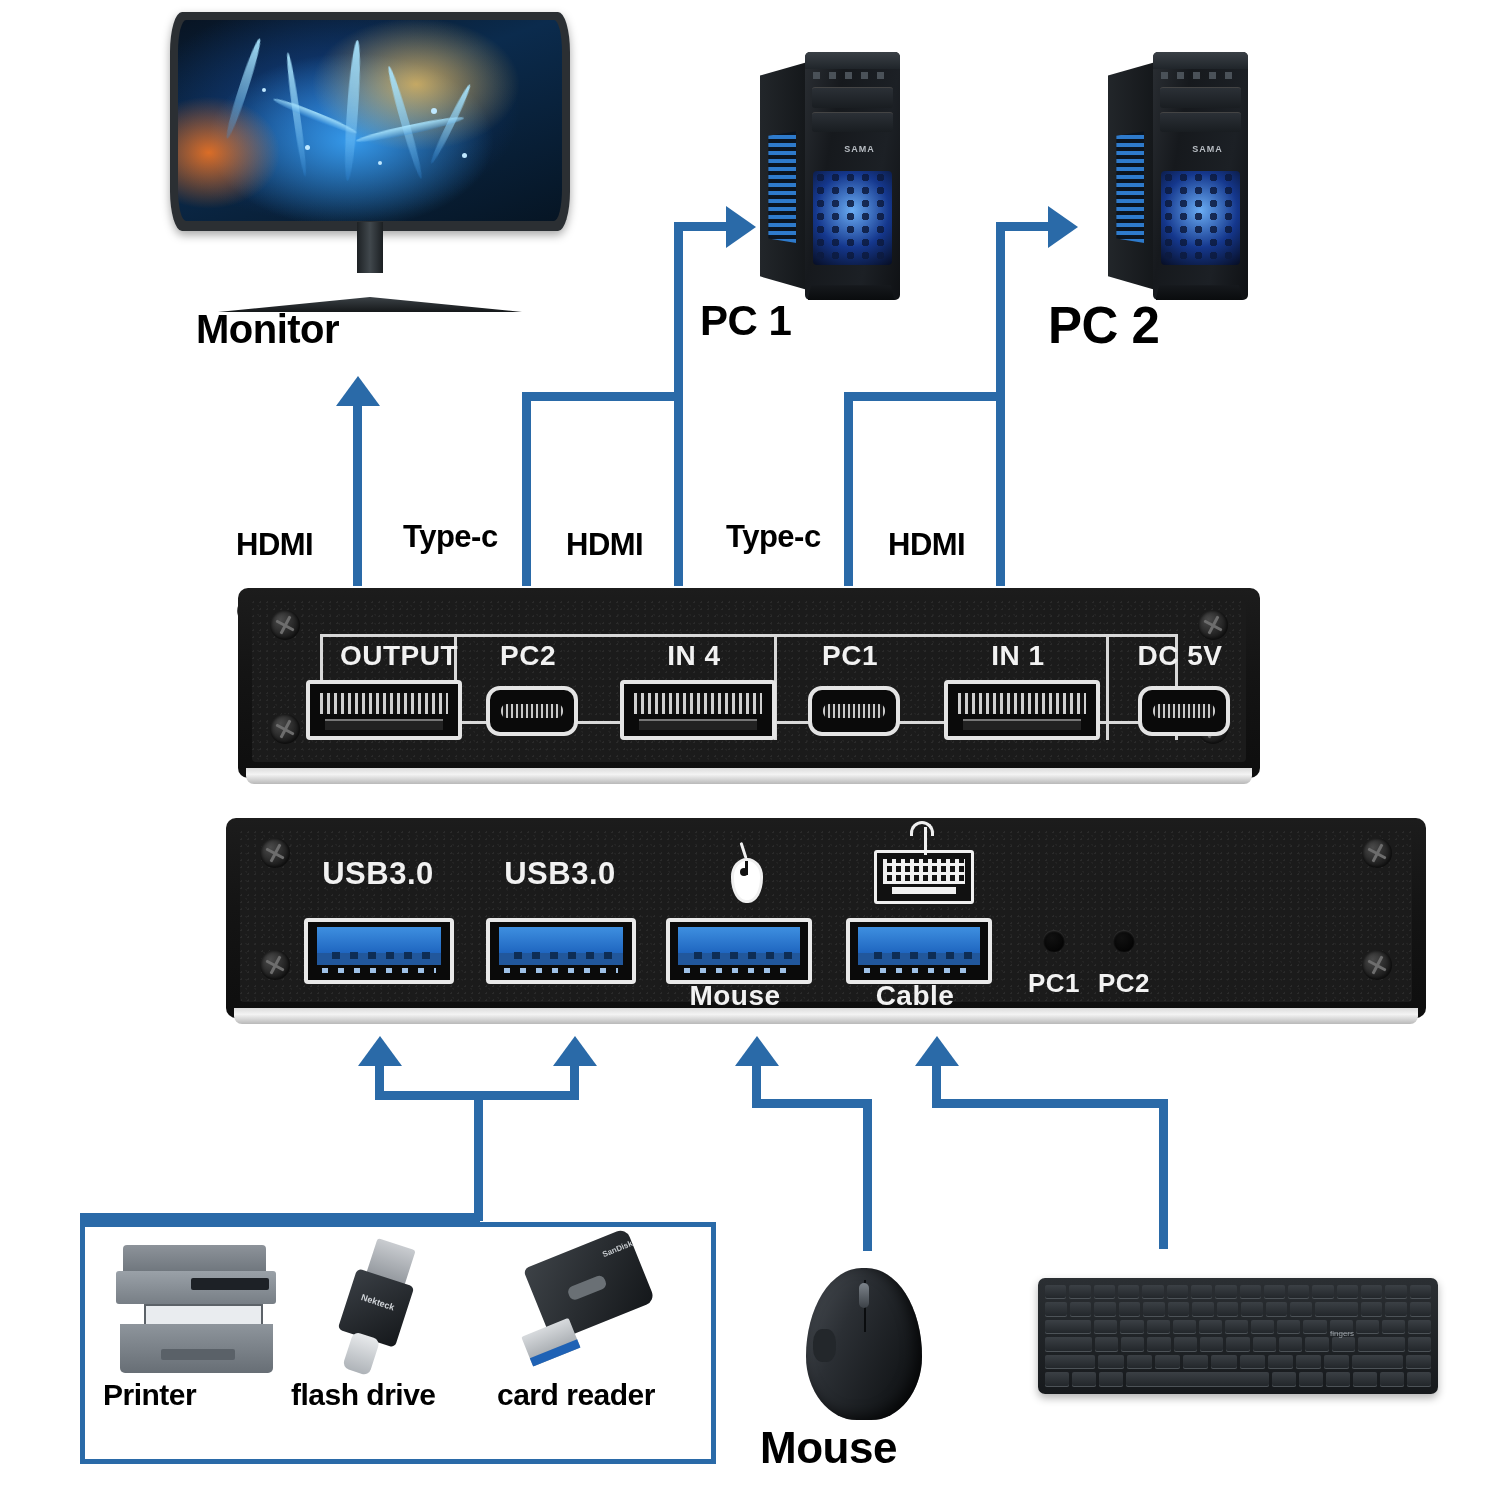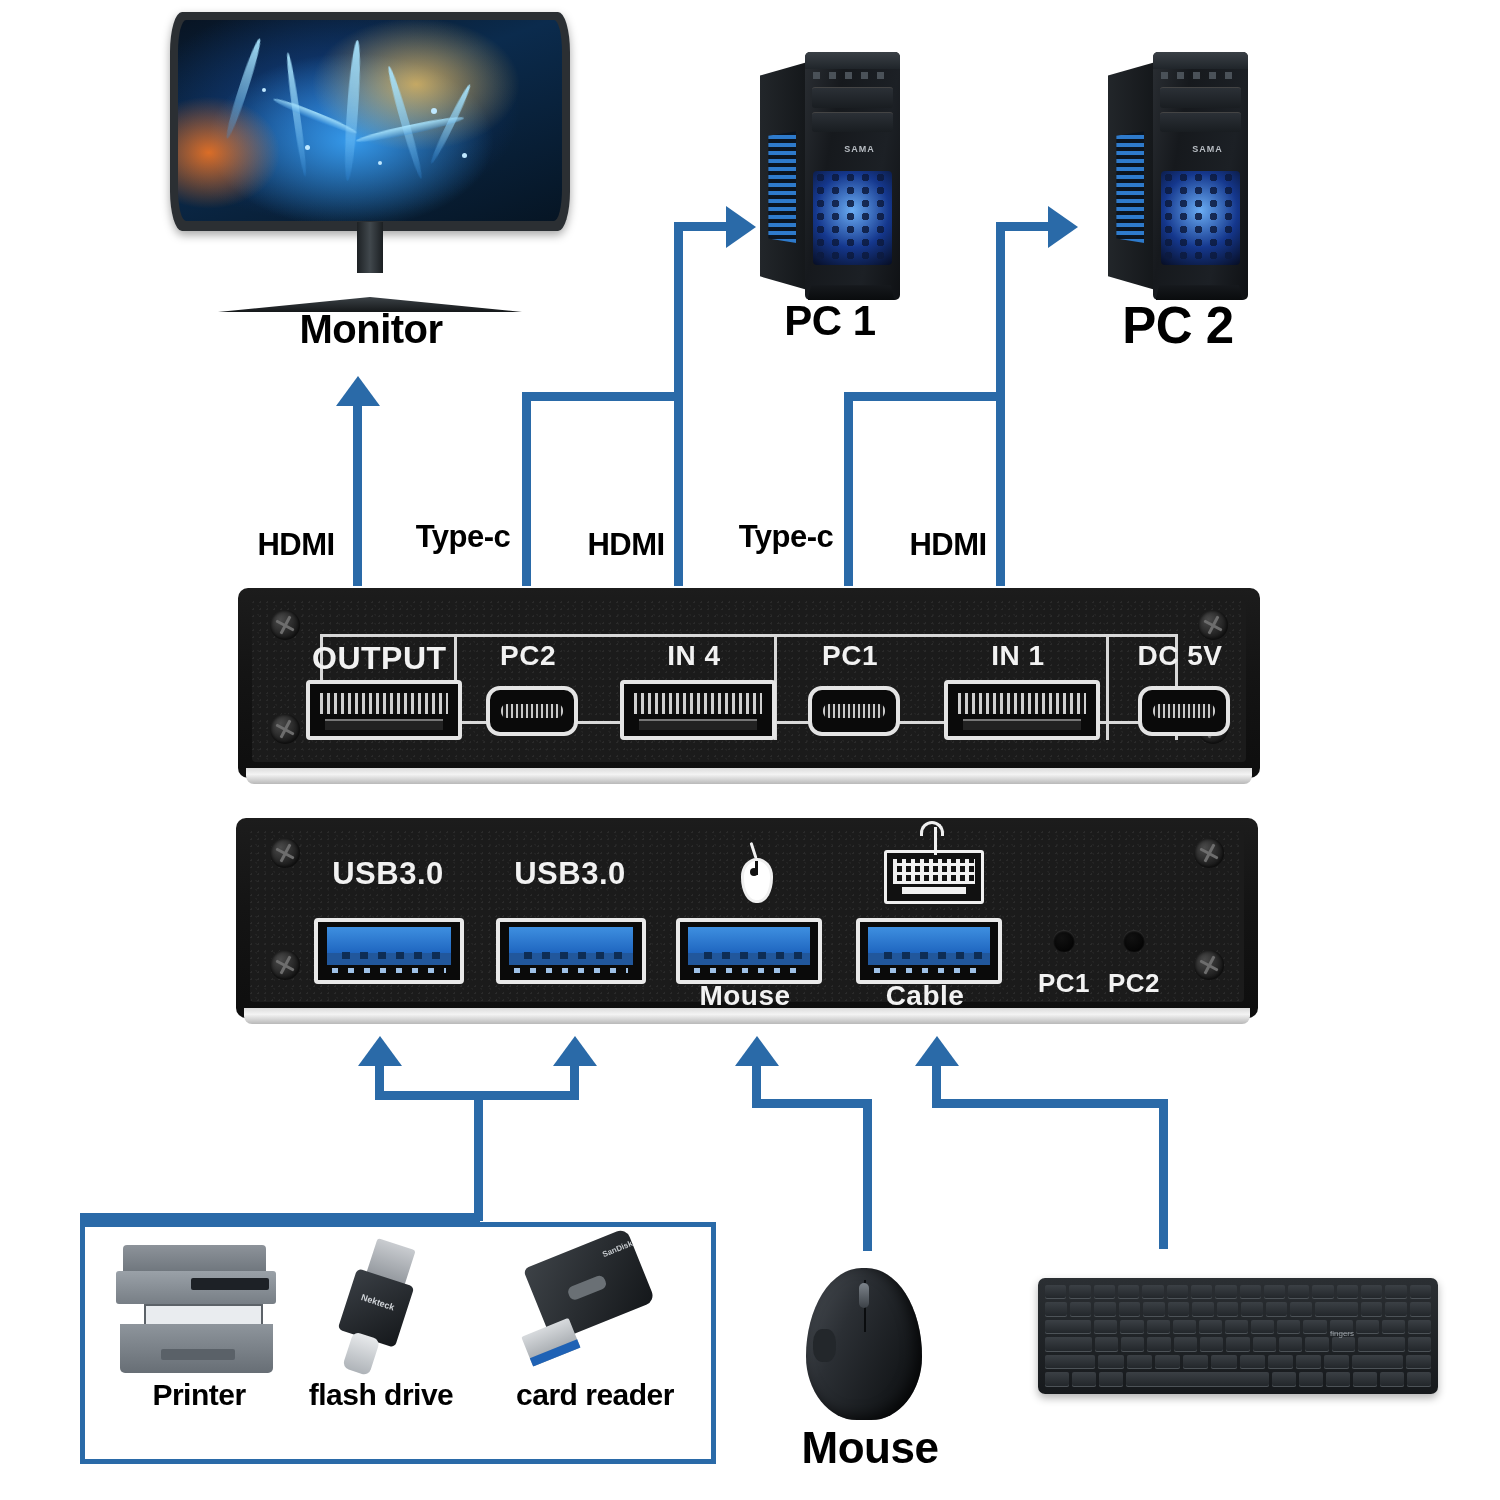--- a/index.html
+++ b/index.html
@@ -2,21 +2,21 @@
 <html><head>
 <meta charset="utf-8">
 <style>
   html,body{margin:0;padding:0;background:#fff;}
   body{width:1500px;height:1500px;position:relative;overflow:hidden;
        font-family:"Liberation Sans",sans-serif;}
   .stage{position:absolute;left:0;top:0;width:1500px;height:1500px;}
 
   
   .lbl{position:absolute;font-weight:bold;color:#000;line-height:1.08;
-       text-align:center;white-space:pre-line;letter-spacing:-0.5px;}
+       white-space:pre-line;letter-spacing:-0.5px;}
 
   
   .wire{position:absolute;background:#2a6aa8;}
   .wire.v{width:9px;}
   .wire.h{height:9px;}
   .arrowup{position:absolute;width:0;height:0;
       border-left:22px solid transparent;border-right:22px solid transparent;
       border-bottom:30px solid #2a6aa8;}
   .arrowright{position:absolute;width:0;height:0;
       border-top:21px solid transparent;border-bottom:21px solid transparent;
@@ -308,21 +308,21 @@
     <div class="screw" style="right:32px;bottom:34px;"></div>
 
     <div class="grpline" style="left:82px;top:46px;width:855px;"></div>
     <div class="grpline" style="left:82px;bottom:54px;width:855px;"></div>
     <div class="divider" style="left:82px;top:46px;height:106px;"></div>
     <div class="divider" style="left:216px;top:46px;height:106px;"></div>
     <div class="divider" style="left:536px;top:46px;height:106px;"></div>
     <div class="divider" style="left:868px;top:46px;height:106px;"></div>
     <div class="divider" style="left:937px;top:46px;height:106px;"></div>
 
-    <div class="porttxt" style="left:74px;top:52px;width:146px;font-size:32px;">OUTPUT</div>
+    <div class="porttxt" style="left:88px;top:52px;width:146px;text-align:center;font-size:28px;">OUTPUT</div>
     <div class="hdmi" style="left:68px;top:92px;width:148px;height:52px;">
       <div class="pins"></div>
         <div class="tongue"></div>
     </div>
 
     <div class="porttxt" style="left:240px;top:52px;width:100px;text-align:center;font-size:28px;">PC2</div>
     <div class="typec" style="left:248px;top:98px;width:84px;height:42px;">
         <div class="bar"></div>
       </div>
 
@@ -342,21 +342,21 @@
       <div class="pins"></div>
         <div class="tongue"></div>
     </div>
 
     <div class="porttxt" style="left:882px;top:52px;width:120px;text-align:center;font-size:28px;">DC 5V</div>
     <div class="typec" style="left:900px;top:98px;width:84px;height:42px;">
         <div class="bar"></div>
       </div>
   </div>
 
-  <div class="kvm" style="left:236px;top:818px;width:1022px;height:200px;">
+  <div class="kvm" style="left:226px;top:818px;width:1200px;height:200px;">
     <div class="chassis"></div>
     <div class="face"></div>
     <div class="bevel" style="bottom:-6px;"></div>
 
     <div class="screw" style="left:34px;top:20px;"></div>
     <div class="screw" style="right:34px;top:20px;"></div>
     <div class="screw" style="left:34px;bottom:38px;"></div>
     <div class="screw" style="right:34px;bottom:38px;"></div>
 
     <div class="porttxt" style="left:72px;top:38px;width:160px;text-align:center;font-size:31px;">USB3.0</div>

